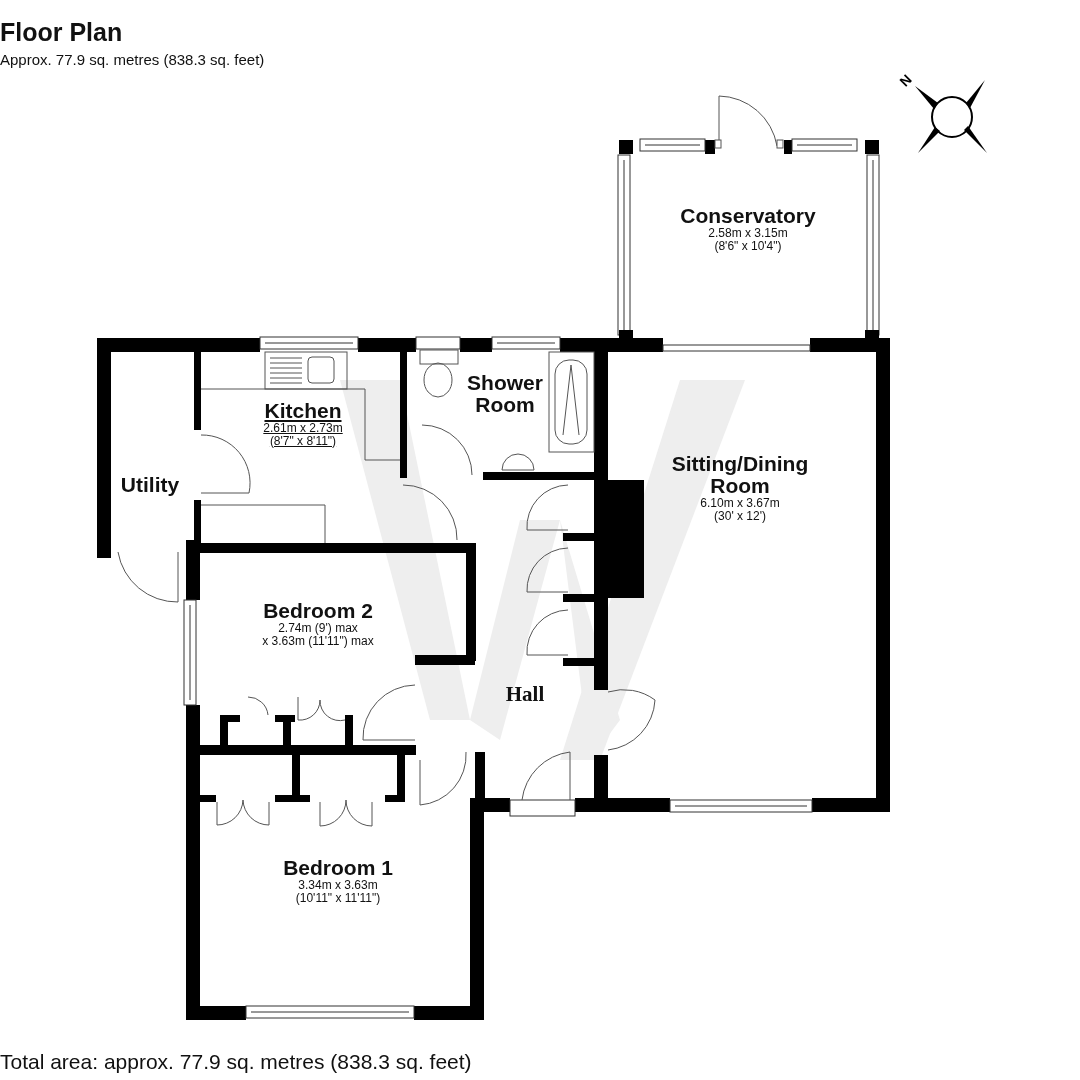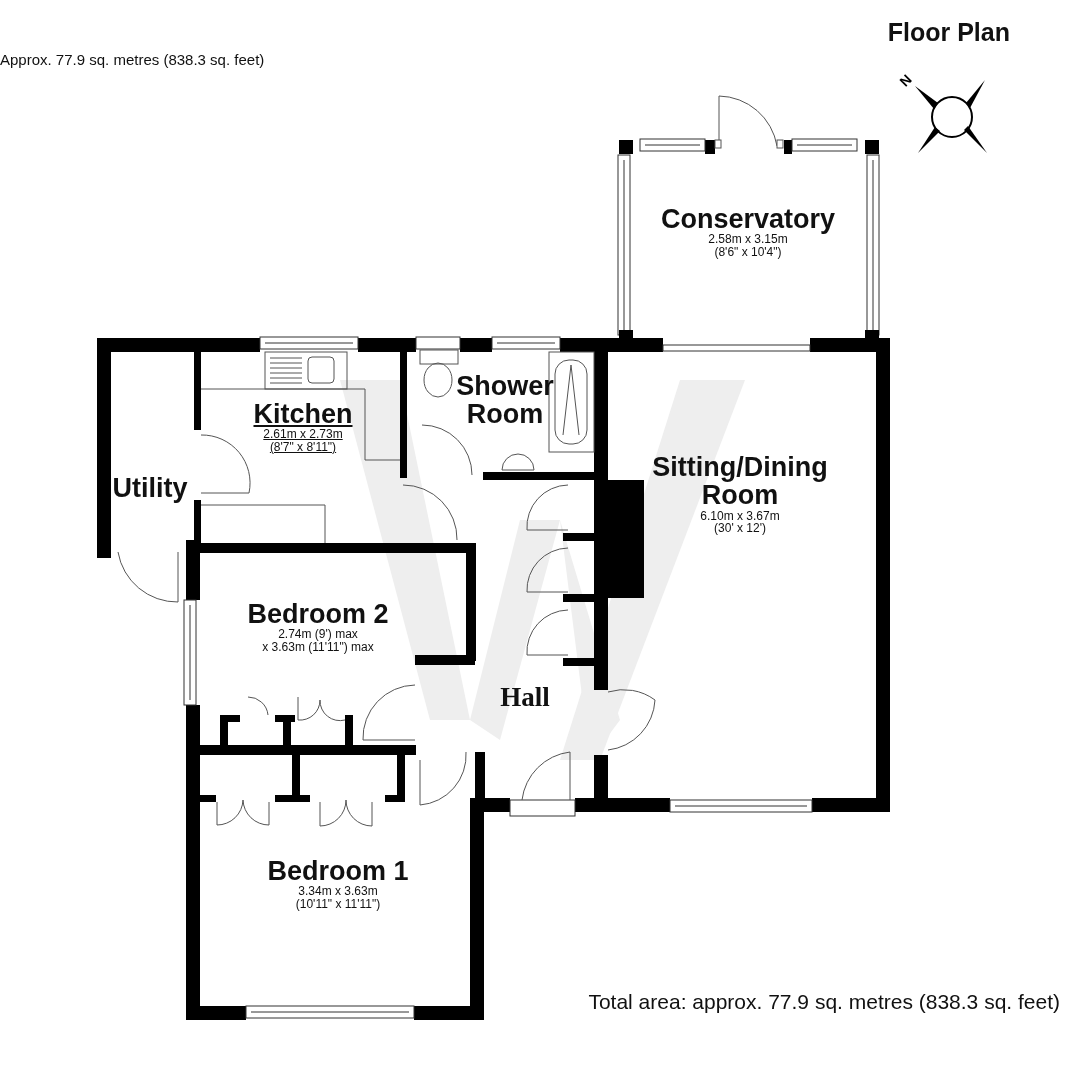--- a/index.html
+++ b/index.html
@@ -1,22 +1,22 @@
 <!DOCTYPE html>
 <html><head>
 <meta charset="utf-8">
 <style>
   html, body { margin: 0; padding: 0; background: #ffffff; }
   body { width: 1080px; height: 1080px; position: relative; overflow: hidden; font-family: "Liberation Sans", sans-serif; color: #111; }
-  .title { position: absolute; left: 0; width: 1010px; top: 18px; text-align: right; font-size: 25px; font-weight: bold; }
+  .title { position: absolute; left: 0; width: 1010px; top: 18px; text-align: left; font-size: 25px; font-weight: bold; }
   .subtitle { position: absolute; left: 0; width: 1010px; top: 51px; text-align: left; font-size: 15px; }
-  .footer { position: absolute; left: 0; width: 1060px; top: 990px; text-align: right; font-size: 21px; }
+  .footer { position: absolute; left: 0; width: 1060px; top: 1050px; text-align: left; font-size: 21px; }
   svg.plan { position: absolute; left: 0; top: 0; }
   .room-label { position: absolute; text-align: center; line-height: 1.05; }
-  .room-name { font-weight: bold; font-size: 27px; display: block; }
+  .room-name { font-weight: bold; font-size: 21px; display: block; }
   .room-dim { font-size: 12px; display: block; }
 </style>
 </head>
 <body>
 
 <div class="title">Floor Plan</div>
 <div class="subtitle">Approx. 77.9 sq. metres (838.3 sq. feet)</div>
 
 <svg class="plan" width="1080" height="1080" viewBox="0 0 1080 1080" xmlns="http://www.w3.org/2000/svg">
 

